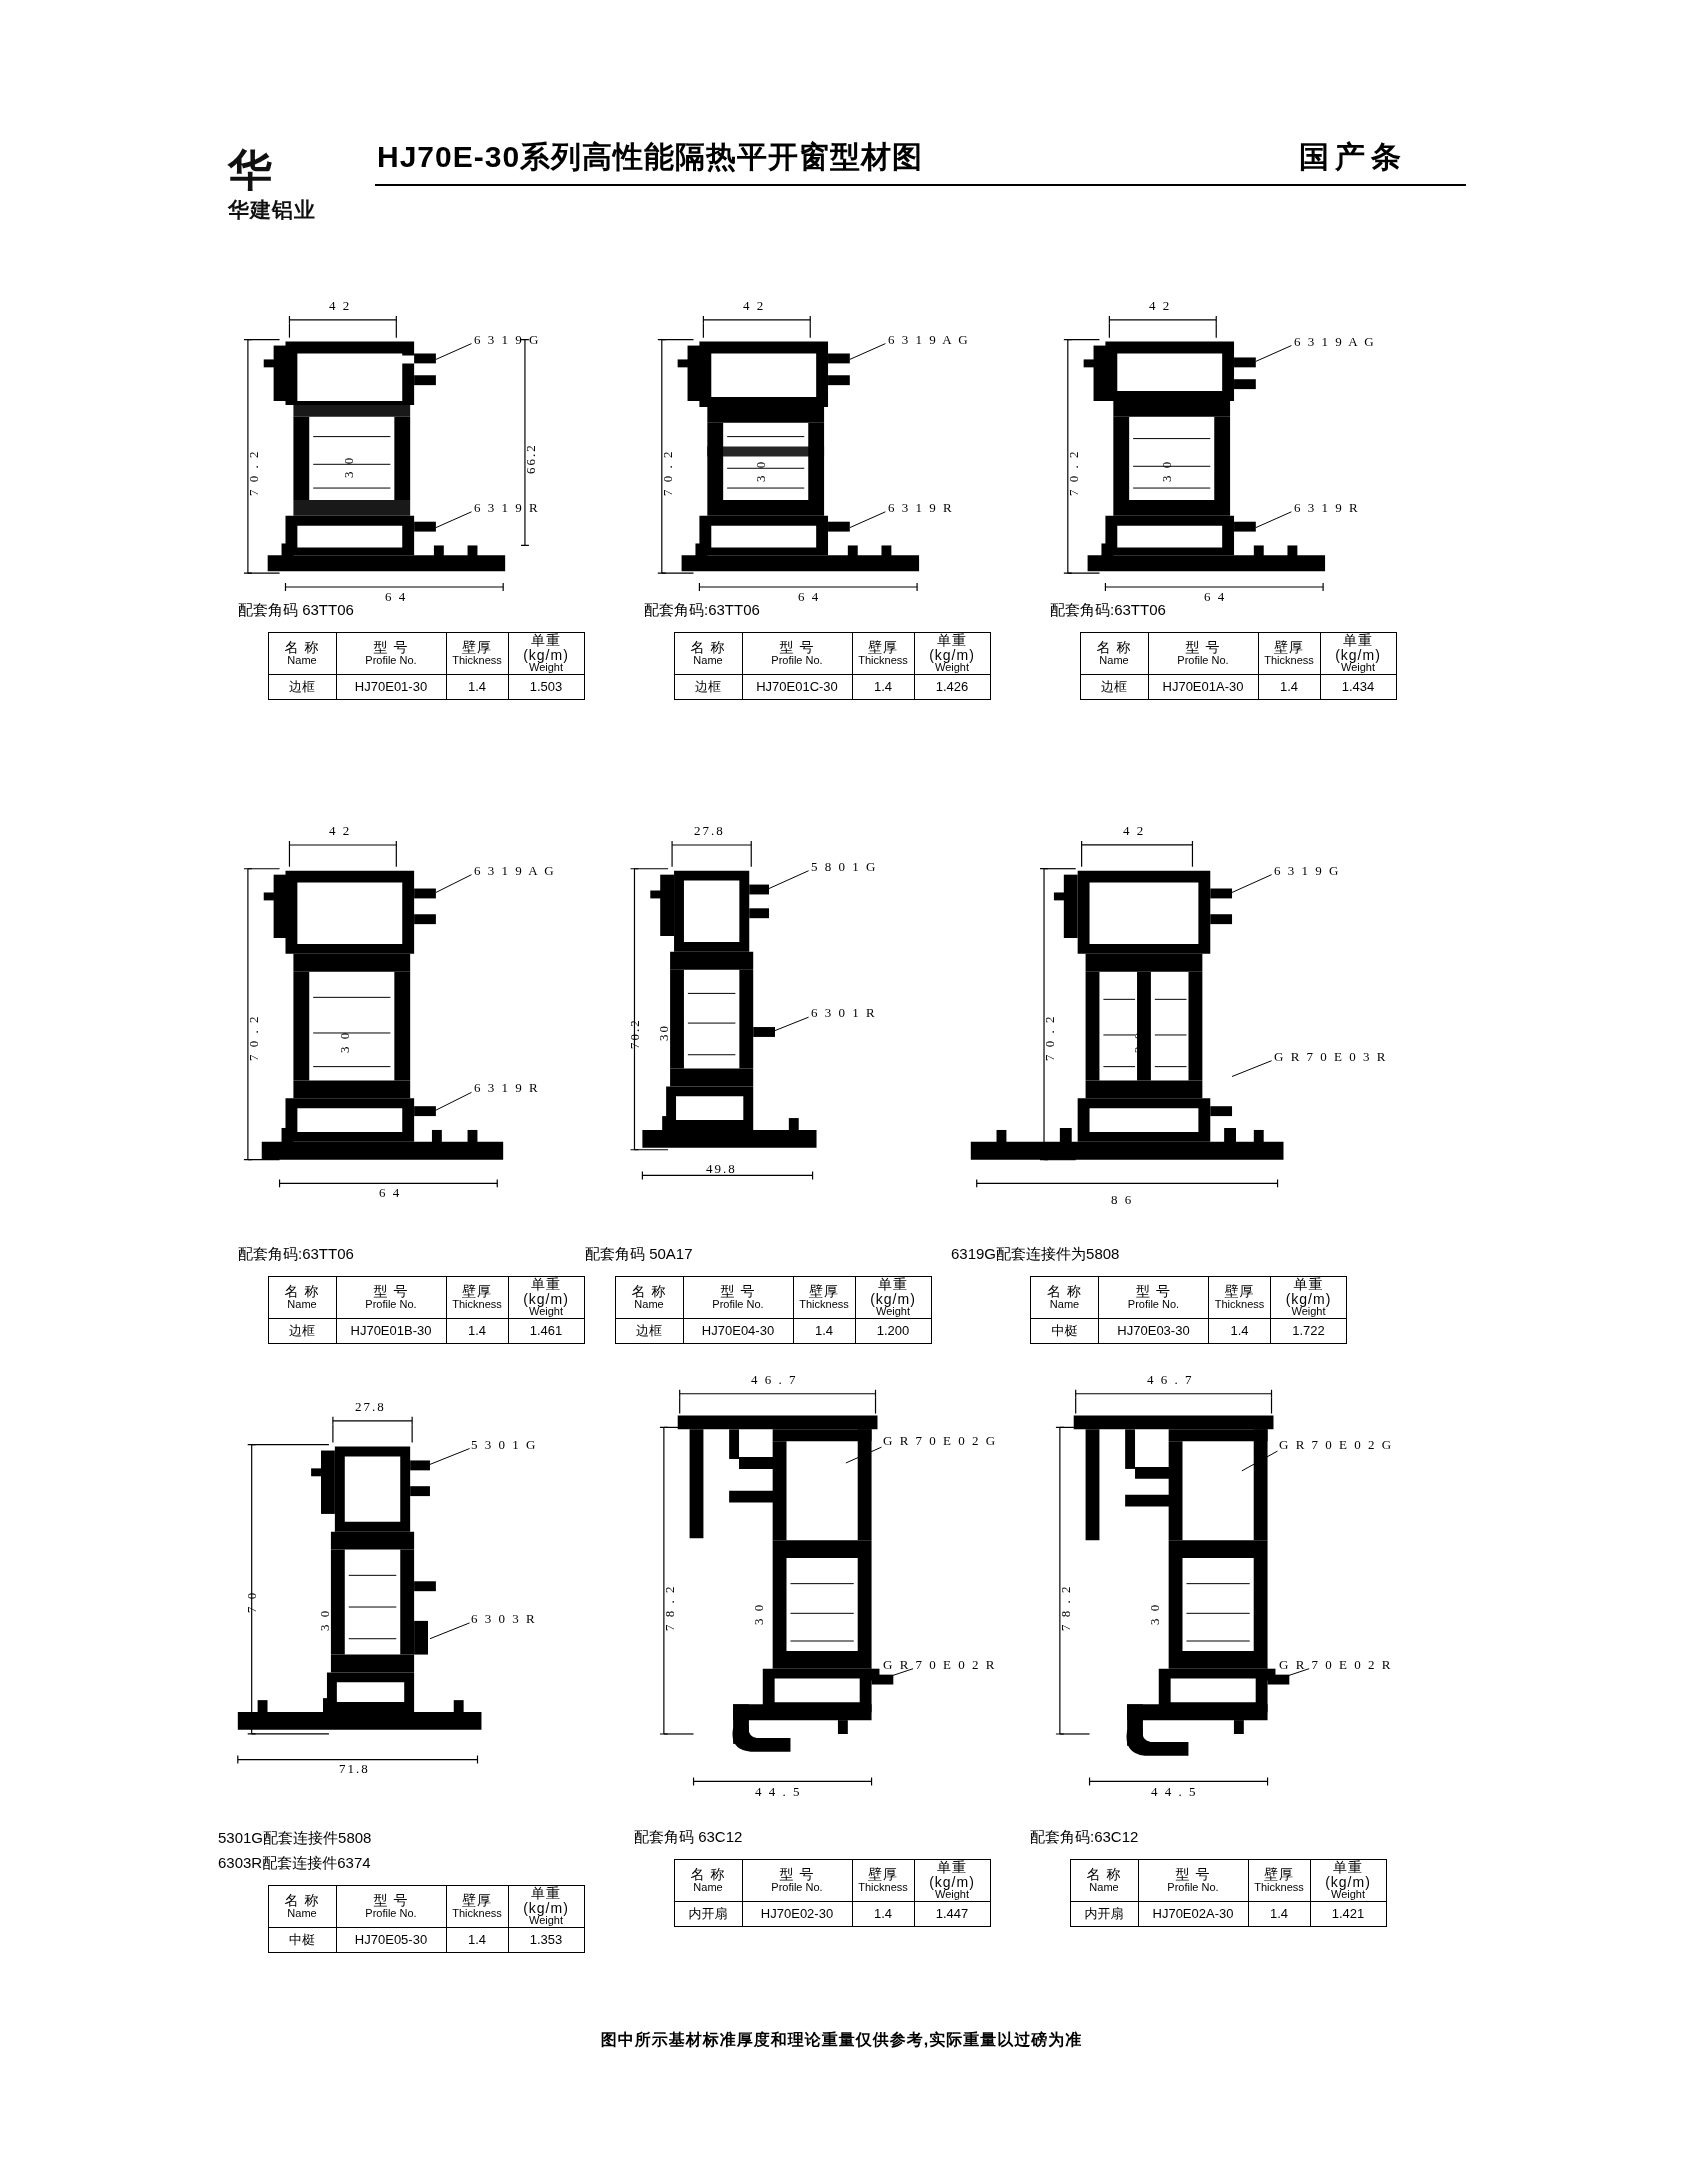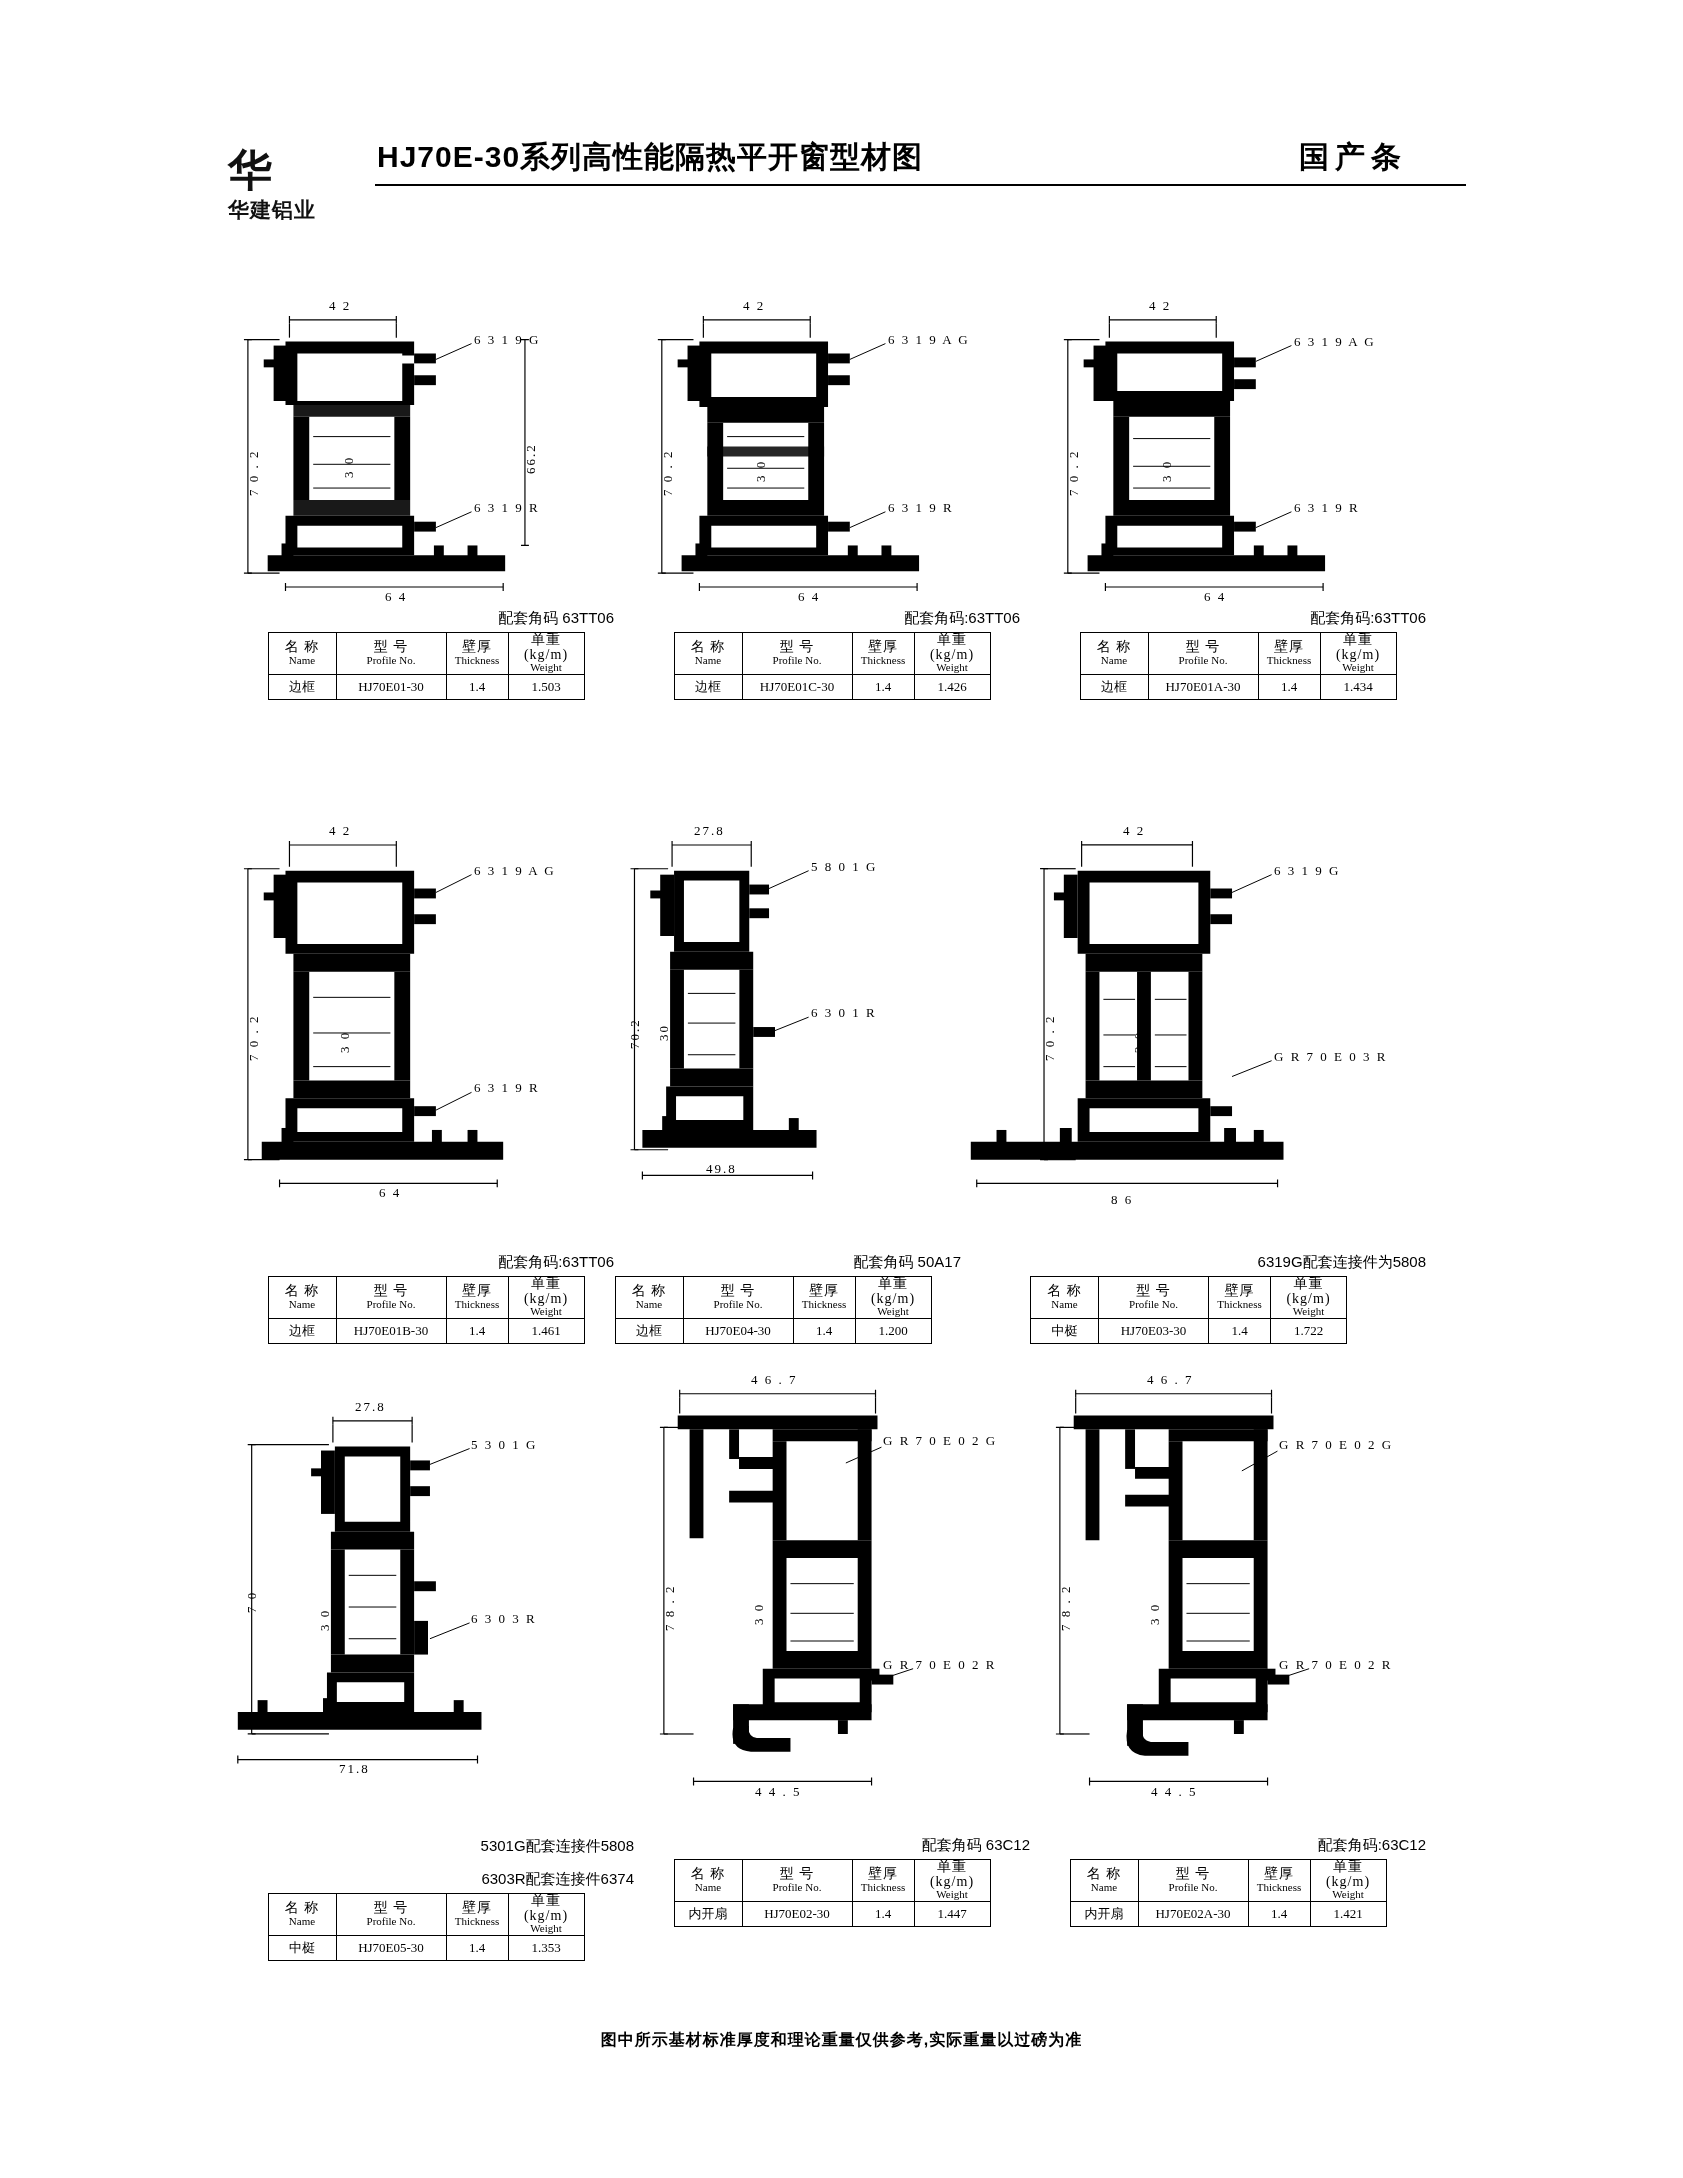--- a/index.html
+++ b/index.html
@@ -99,34 +99,33 @@
   }
   .cell {
     position: absolute;
   }
   .drawing {
     position: relative;
     width: 100%;
     margin-top: 11px;
   }
   .caption {
-    text-align: right;
+    text-align: left;
     font-size: 15px;
     font-family: "Liberation Sans", sans-serif;
     white-space: nowrap;
-    margin-top: 14px;
+    margin-top: 6px;
   }
 
   
   table.spec {
     border-collapse: collapse;
-    margin: 4px auto 0 auto;
+    margin: 12px auto 0 auto;
     font-size: 12px;
     line-height: 1.05;
-    font-family: Liberation Serif, serif;
   }
   table.spec td, table.spec th {
     border: 1px solid #000;
     text-align: center;
     vertical-align: middle;
     padding: 0px 3px;
     font-weight: normal;
   }
   table.spec th {
     height: 32px;

